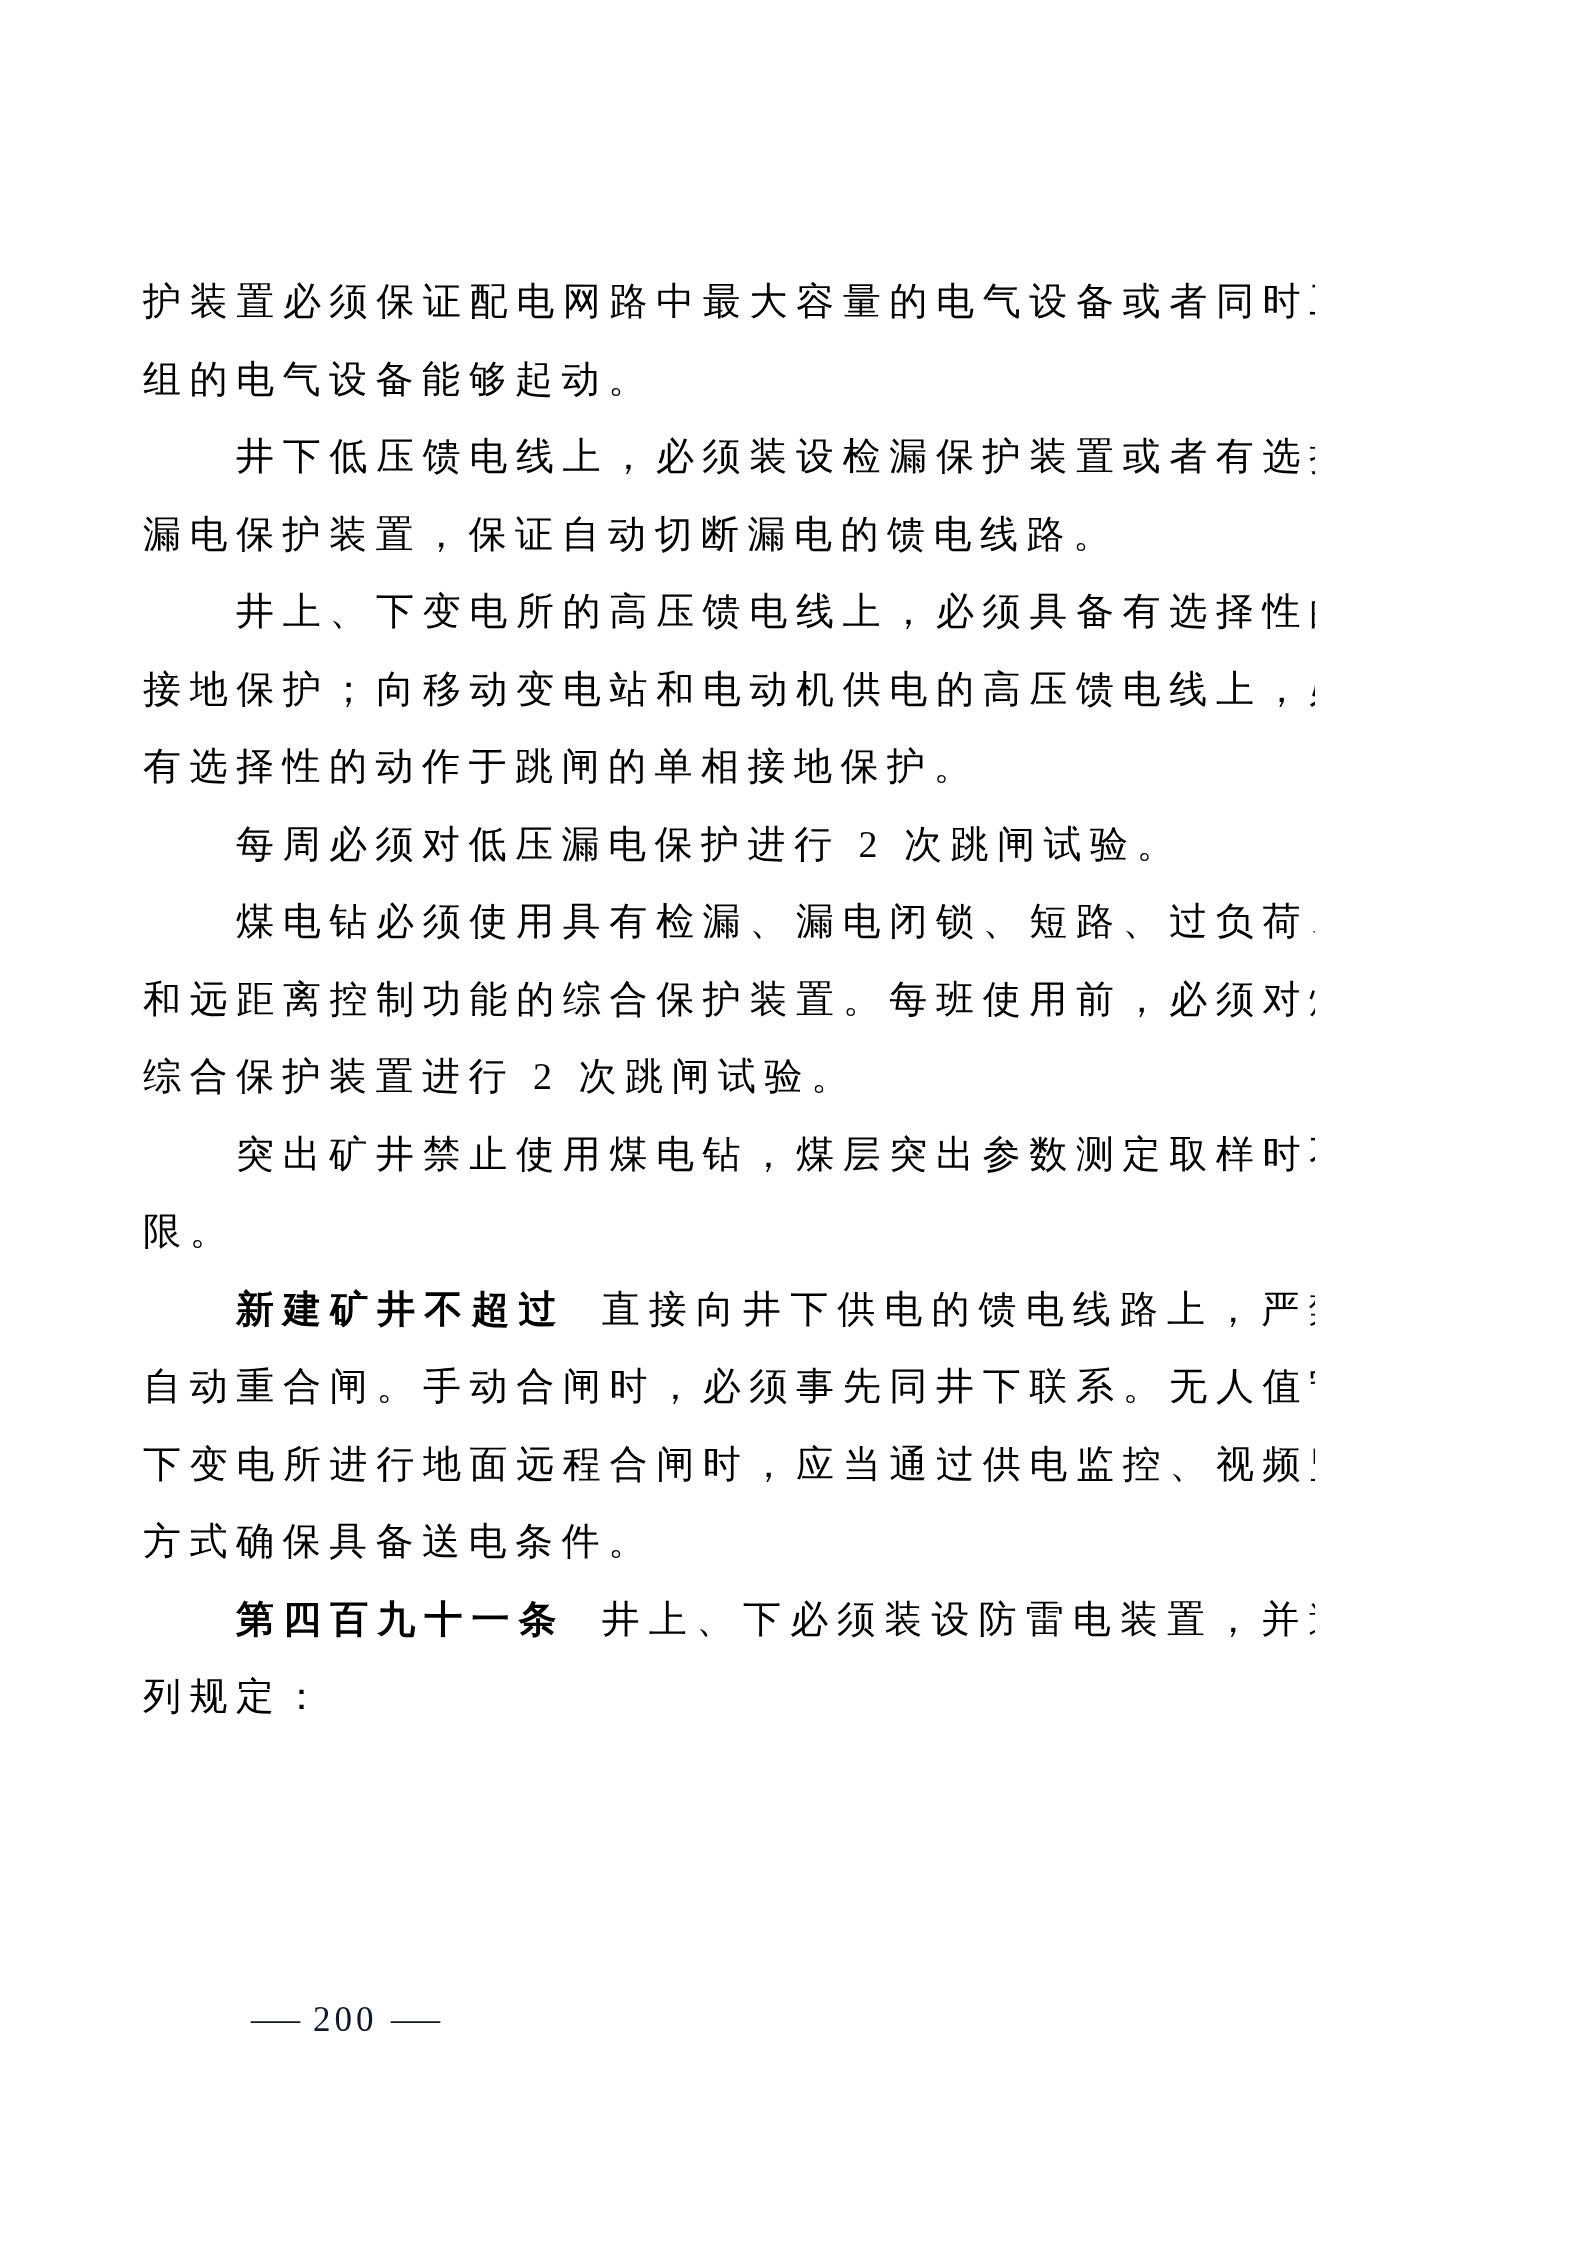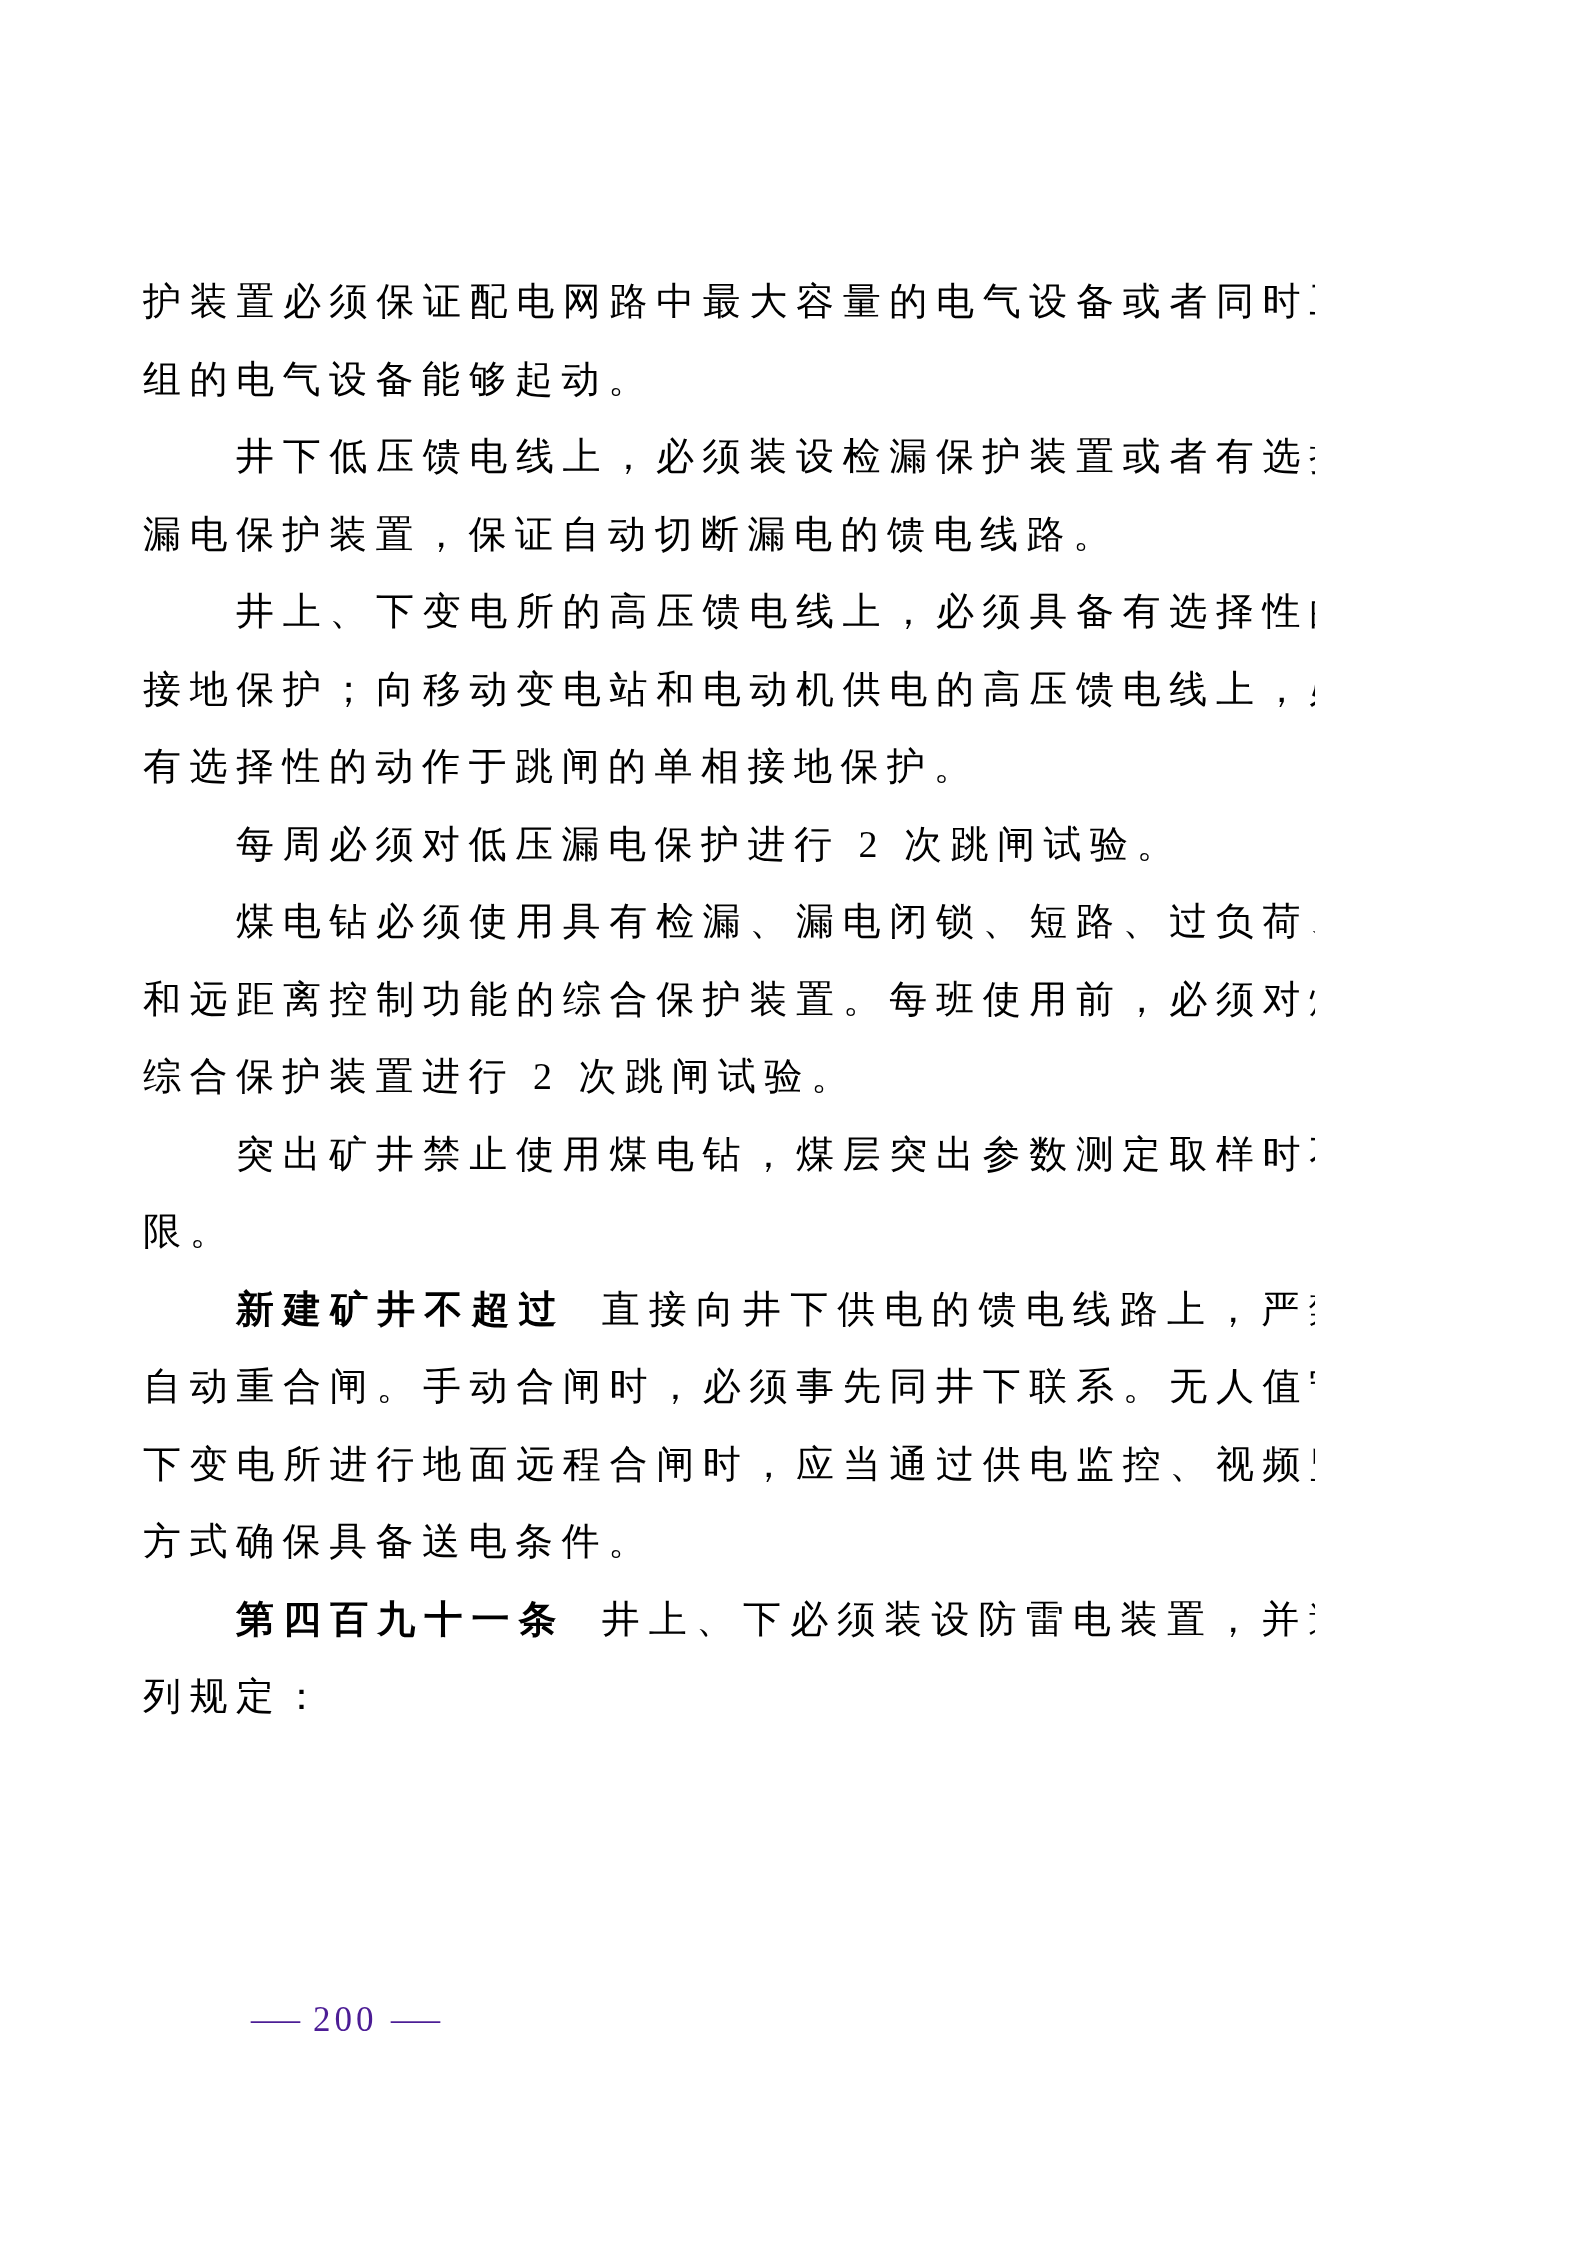--- a/index.html
+++ b/index.html
@@ -32,21 +32,21 @@
     font-family:"Liberation Sans","DejaVu Sans",sans-serif;
     font-weight:bold;
     padding-right:36px;
   }
   .footer{
     position:absolute;
     left:238px;
     top:1990px;
     font-size:35px;
     line-height:60px;
-    color:#4c1d95;
+    color:#0f172a;
     font-family:"Liberation Serif","DejaVu Serif",serif;
   }
   .footer .dash{ display:inline-block; margin:0 20px; transform:scaleX(1.4); }
   .footer .num{ display:inline-block; letter-spacing:4px; }
 </style>
 </head>
 <body>
 
 <div class="page">
   <div class="content" id="paragraphs">

